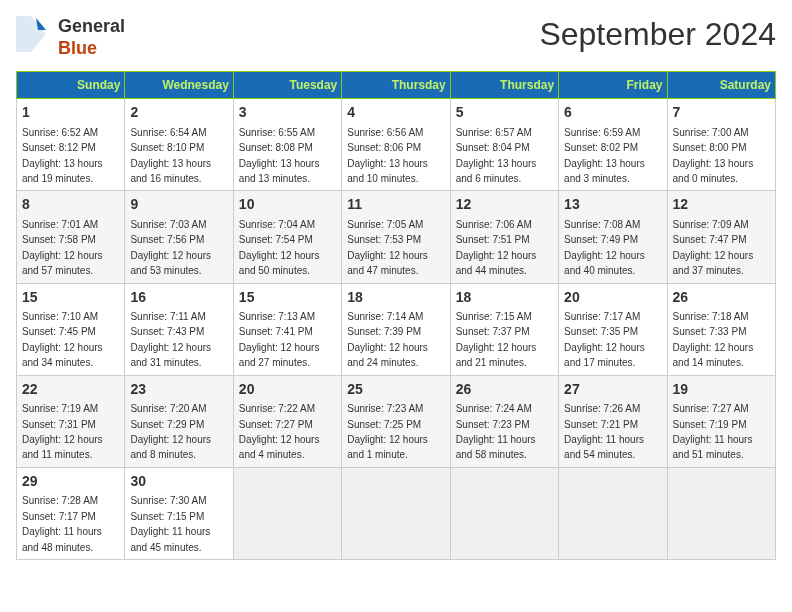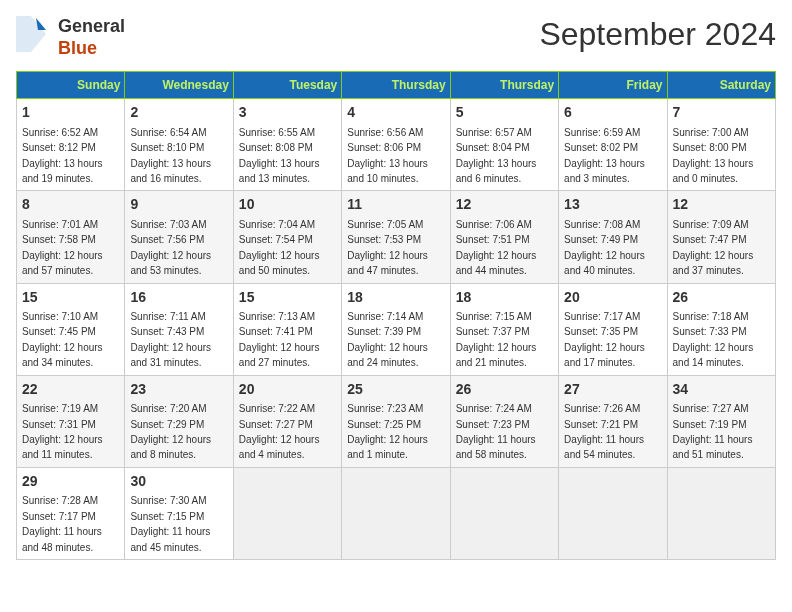--- a/index.html
+++ b/index.html
@@ -144,21 +144,21 @@
         <td><span class="day-num">20</span><span class="day-info">Sunrise: 7:17 AM<br>Sunset: 7:35 PM<br>Daylight: 12 hours<br>and 17 minutes.</span></td>
         <td><span class="day-num">26</span><span class="day-info">Sunrise: 7:18 AM<br>Sunset: 7:33 PM<br>Daylight: 12 hours<br>and 14 minutes.</span></td>
       </tr>
       <tr>
         <td><span class="day-num">22</span><span class="day-info">Sunrise: 7:19 AM<br>Sunset: 7:31 PM<br>Daylight: 12 hours<br>and 11 minutes.</span></td>
         <td><span class="day-num">23</span><span class="day-info">Sunrise: 7:20 AM<br>Sunset: 7:29 PM<br>Daylight: 12 hours<br>and 8 minutes.</span></td>
         <td><span class="day-num">20</span><span class="day-info">Sunrise: 7:22 AM<br>Sunset: 7:27 PM<br>Daylight: 12 hours<br>and 4 minutes.</span></td>
         <td><span class="day-num">25</span><span class="day-info">Sunrise: 7:23 AM<br>Sunset: 7:25 PM<br>Daylight: 12 hours<br>and 1 minute.</span></td>
         <td><span class="day-num">26</span><span class="day-info">Sunrise: 7:24 AM<br>Sunset: 7:23 PM<br>Daylight: 11 hours<br>and 58 minutes.</span></td>
         <td><span class="day-num">27</span><span class="day-info">Sunrise: 7:26 AM<br>Sunset: 7:21 PM<br>Daylight: 11 hours<br>and 54 minutes.</span></td>
-        <td><span class="day-num">34</span><span class="day-info">Sunrise: 7:27 AM<br>Sunset: 7:19 PM<br>Daylight: 11 hours<br>and 51 minutes.</span></td>
+        <td><span class="day-num">19</span><span class="day-info">Sunrise: 7:27 AM<br>Sunset: 7:19 PM<br>Daylight: 11 hours<br>and 51 minutes.</span></td>
       </tr>
       <tr>
         <td><span class="day-num">29</span><span class="day-info">Sunrise: 7:28 AM<br>Sunset: 7:17 PM<br>Daylight: 11 hours<br>and 48 minutes.</span></td>
         <td><span class="day-num">30</span><span class="day-info">Sunrise: 7:30 AM<br>Sunset: 7:15 PM<br>Daylight: 11 hours<br>and 45 minutes.</span></td>
         <td class="empty"></td>
         <td class="empty"></td>
         <td class="empty"></td>
         <td class="empty"></td>
         <td class="empty"></td>
       </tr>

